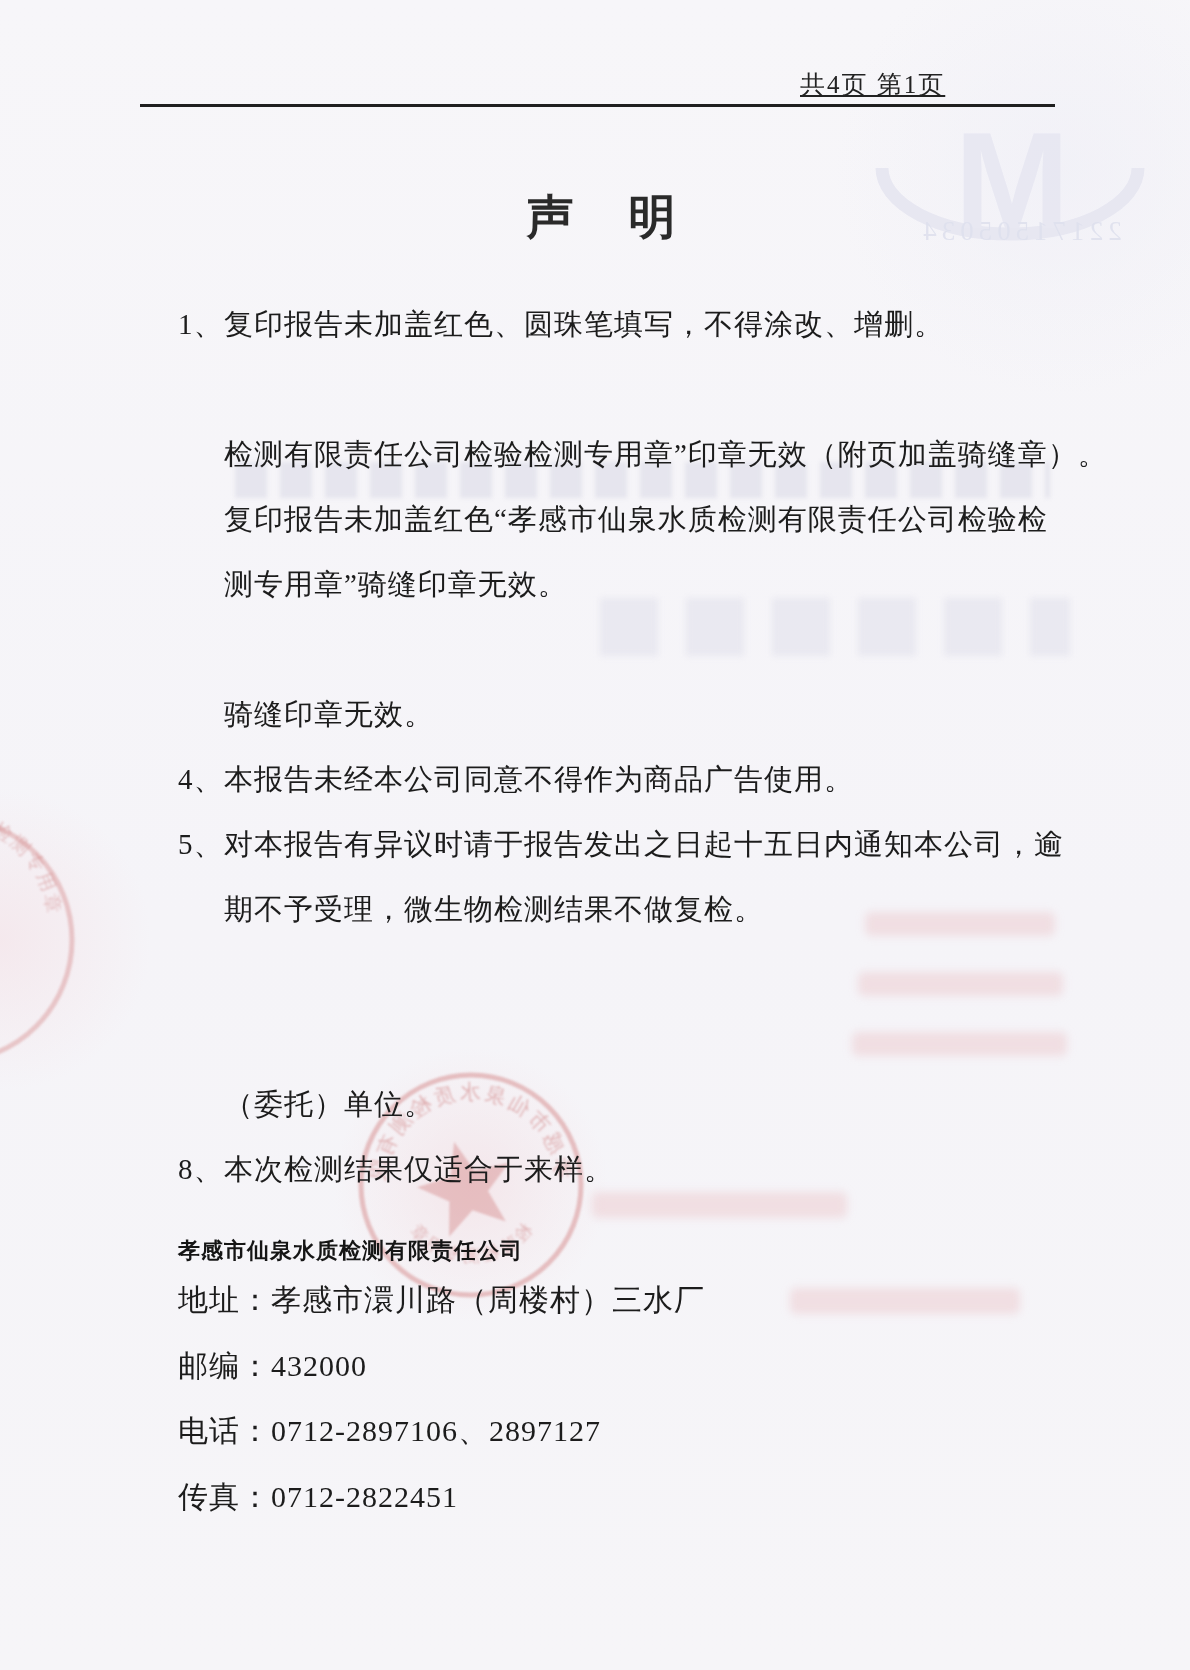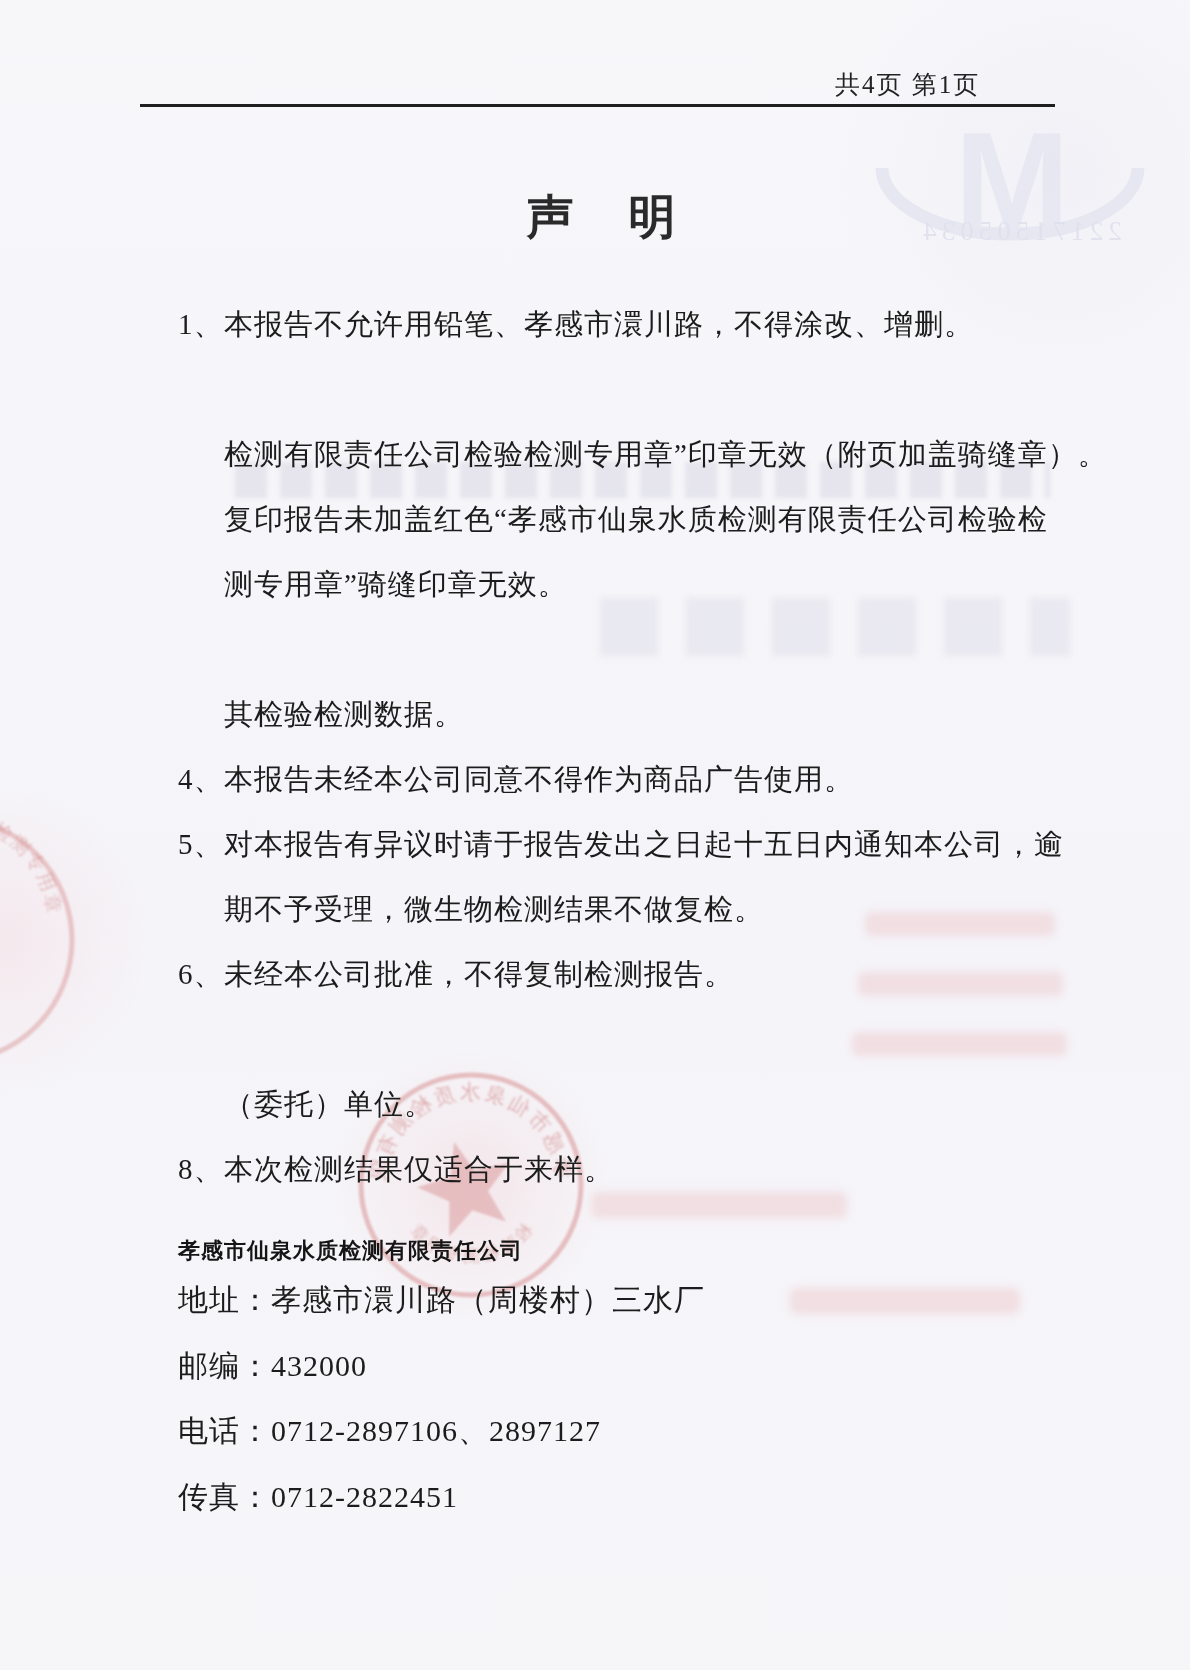--- a/index.html
+++ b/index.html
@@ -14,21 +14,21 @@
       radial-gradient(circle 210px at 0px 940px, rgba(244,221,226,0.5), rgba(244,221,226,0) 72%),
       radial-gradient(circle 300px at 1060px 170px, rgba(238,238,246,0.6), rgba(238,238,246,0) 75%),
       linear-gradient(180deg, #f7f6f9 0%, #f5f4f8 55%, #f6f5f8 100%);
     font-family: "Liberation Serif", "DejaVu Serif", serif;
     color: #1e1e1e;
   }
 
   
   .page-indicator {
     position: absolute; left: 800px; top: 68px; width: 215px;
-    text-align: center; font-size: 25px; letter-spacing: 2px; color: #222;
+    text-align: left; font-size: 25px; letter-spacing: 2px; color: #222; text-decoration: underline;
   }
   .header-rule {
     position: absolute; left: 140px; top: 104px; width: 915px; height: 3px;
     background: #1f1f1f;
   }
 
   
   .doc-title {
     position: absolute; left: 0; top: 178px; width: 100%;
     text-align: center; font-size: 47px; font-weight: bold;
@@ -133,45 +133,42 @@
       </text>
     </g>
   </svg>
 
   <div class="page-indicator">共4页 第1页</div>
   <div class="header-rule"></div>
 
   <h1 class="doc-title">声　明</h1>
 
   <div class="bl num" style="top:306px">
-    <span class="n">1、</span><span>本报告不允许用铅笔、孝感市澴川路，不得涂改、增删。</span>
+    <span class="n">1、</span><span>复印报告未加盖红色、圆珠笔填写，不得涂改、增删。</span>
   </div>
   <div class="bl cont" style="top:436px">
     <span>检测有限责任公司检验检测专用章”印章无效（附页加盖骑缝章）。</span>
   </div>
   <div class="bl cont" style="top:501px">
     <span>复印报告未加盖红色“孝感市仙泉水质检测有限责任公司检验检</span>
   </div>
   <div class="bl cont" style="top:566px">
     <span>测专用章”骑缝印章无效。</span>
   </div>
   <div class="bl cont" style="top:696px">
-    <span>其检验检测数据。</span>
+    <span>骑缝印章无效。</span>
   </div>
   <div class="bl num" style="top:761px">
     <span class="n">4、</span><span>本报告未经本公司同意不得作为商品广告使用。</span>
   </div>
   <div class="bl num" style="top:826px">
     <span class="n">5、</span><span>对本报告有异议时请于报告发出之日起十五日内通知本公司，逾</span>
   </div>
   <div class="bl cont" style="top:891px">
     <span>期不予受理，微生物检测结果不做复检。</span>
-  </div>
-  <div class="bl num" style="top:956px">
-    <span class="n">6、</span><span>未经本公司批准，不得复制检测报告。</span>
   </div>
   <div class="bl cont" style="top:1086px">
     <span>（委托）单位。</span>
   </div>
   <div class="bl num" style="top:1151px">
     <span class="n">8、</span><span>本次检测结果仅适合于来样。</span>
   </div>
 
   <div class="company-name">孝感市仙泉水质检测有限责任公司</div>
   <div class="contact" style="top:1280px">

